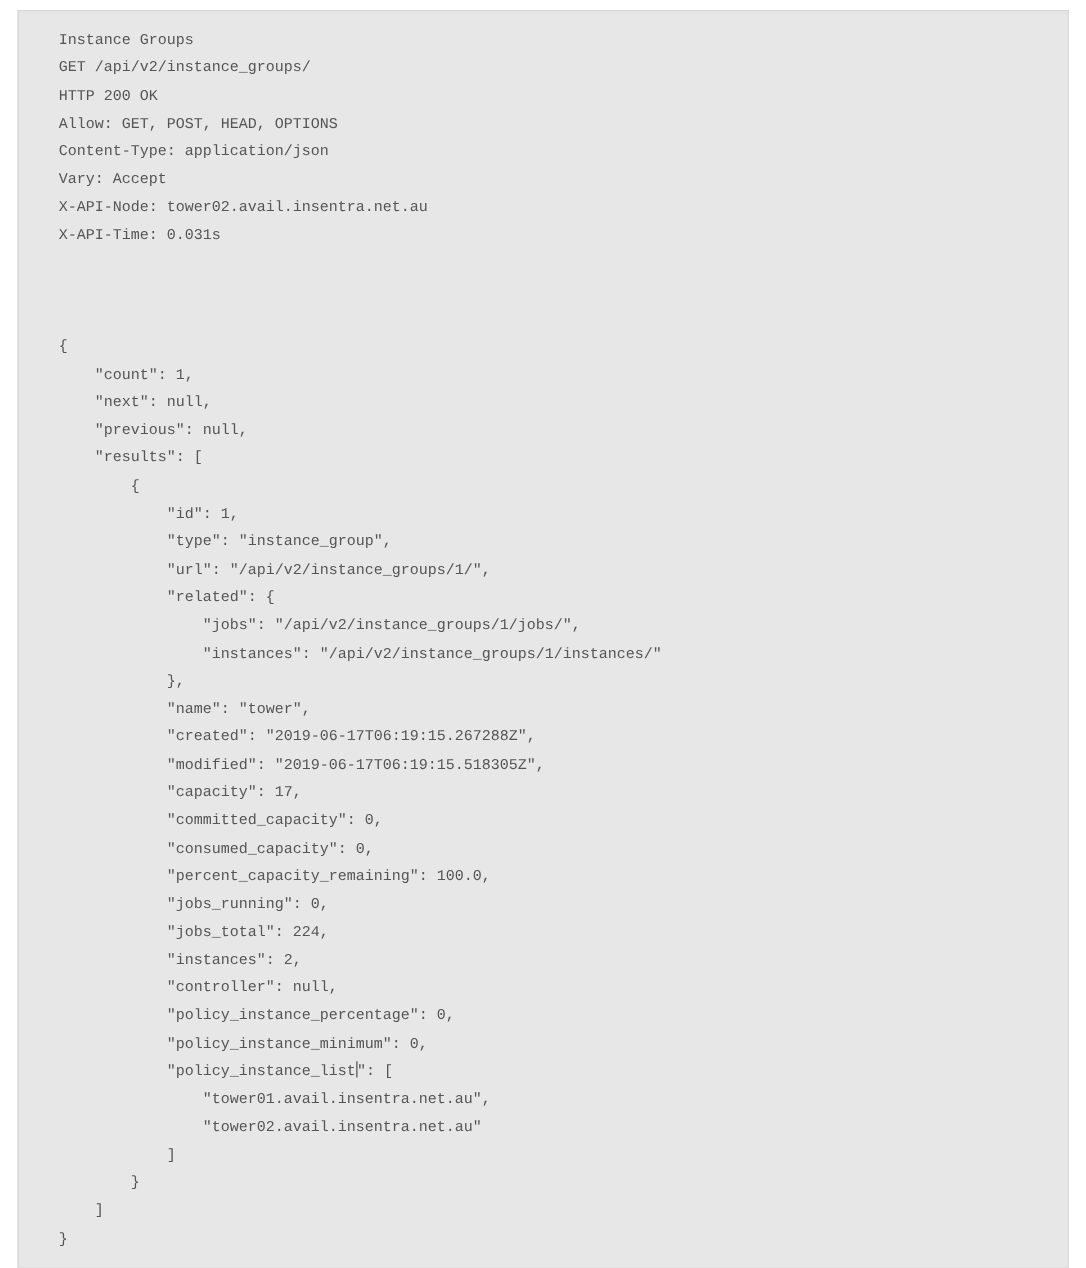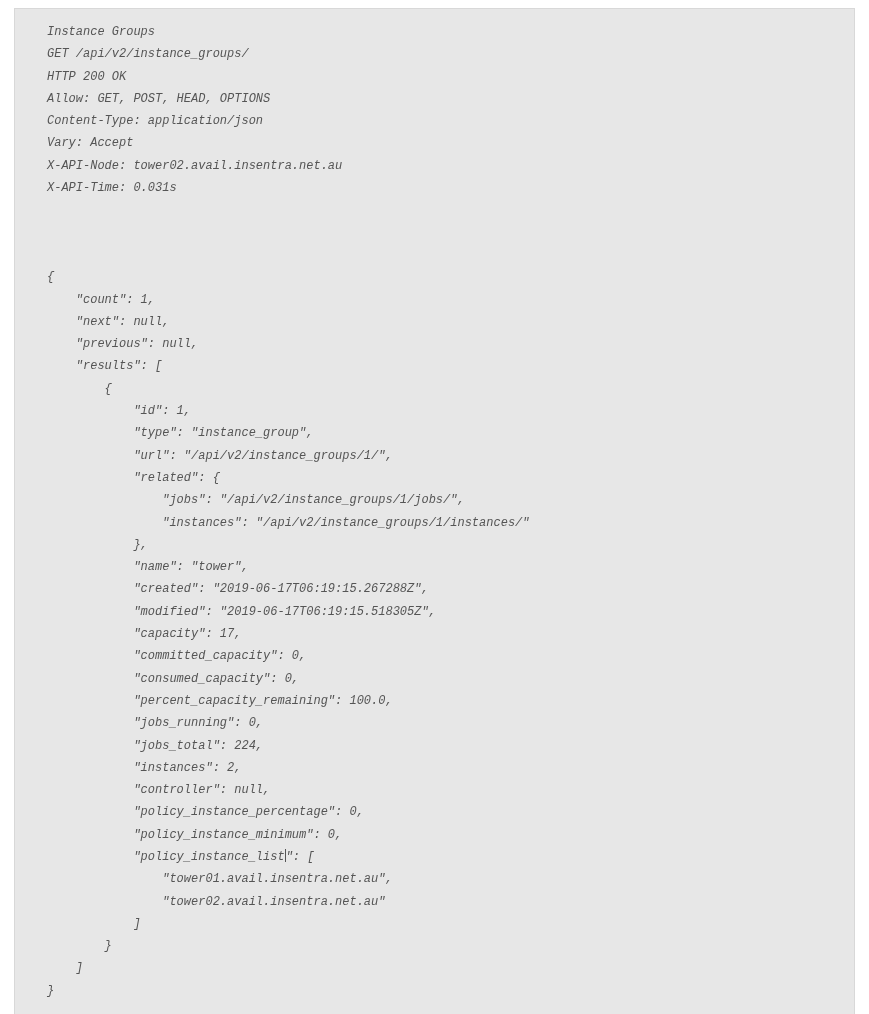--- a/index.html
+++ b/index.html
@@ -1,19 +1,18 @@
 <!DOCTYPE html>
 <html><head>
   <meta charset="utf-8">
   <style>
     * {
       margin: 0;
       padding: 0;
       box-sizing: border-box;
-      font-style: italic;
     }
     body {
       background: #ffffff;
       font-family: "Courier New", Courier, monospace;
       font-size: 12px;
       color: #555555;
       width: 869px;
     }
     .code-block {
       background: #e7e7e7;

